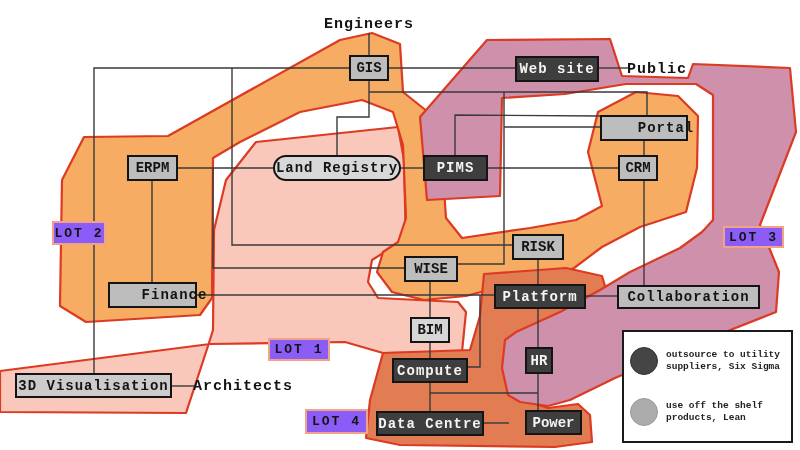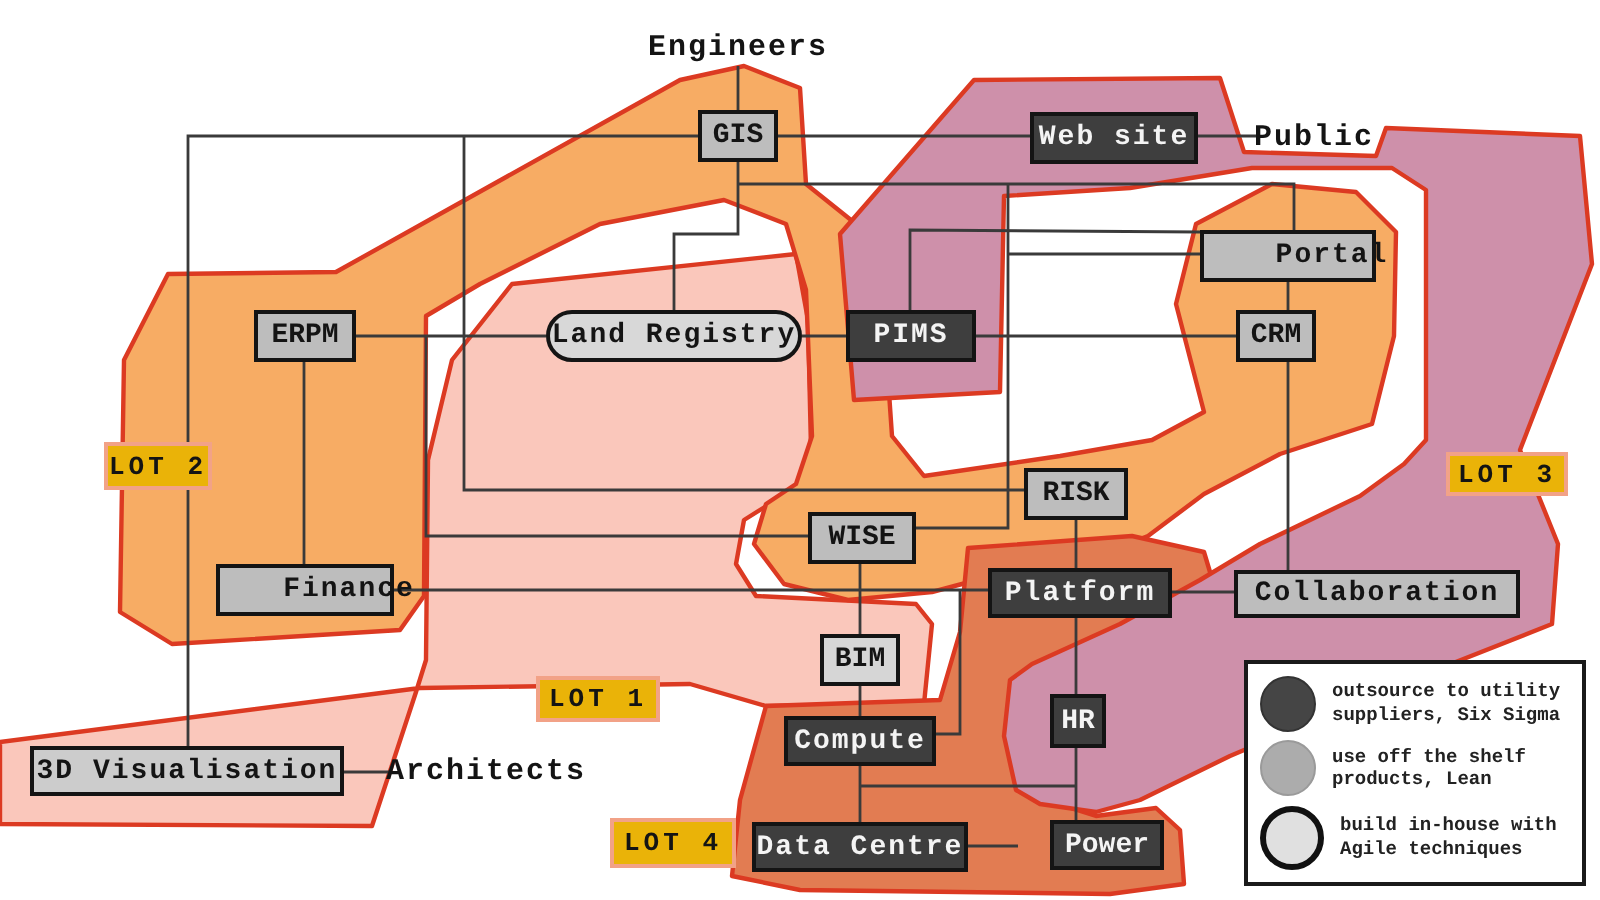--- a/index.html
+++ b/index.html
@@ -15,21 +15,21 @@
     box-sizing:border-box;white-space:nowrap;
   }
   .node.light{background:#bdbdbd;color:#141414;}
   .node.dark{background:#3e3e3e;color:#f4f4f4;}
   .actor{
     position:absolute;transform:translate(-50%,-50%);
     font-weight:bold;font-size:15px;color:#141414;letter-spacing:1px;white-space:nowrap;
   }
   .lot{
     position:absolute;display:flex;align-items:center;justify-content:center;
-    background:#eab308;border:2px solid #f2a287;color:#141414;
+    background:#8b5cf6;border:2px solid #f2a287;color:#141414;
     font-weight:bold;font-size:13px;letter-spacing:2px;box-sizing:border-box;white-space:nowrap;
   }
   #legend{
     position:absolute;left:622px;top:330px;width:171px;height:113px;
     background:#ffffff;border:2px solid #1a1a1a;box-sizing:border-box;
     display:flex;flex-direction:column;justify-content:space-around;padding:4px 6px;
   }
   .legend-row{display:flex;align-items:center;gap:8px;}
   .legend-dot{width:26px;height:26px;border-radius:50%;flex:0 0 auto;}
   .legend-dot.dark{background:#454545;border:1px solid #333;}
@@ -117,21 +117,14 @@
         <div>suppliers, Six Sigma</div>
       </div>
     </div>
     <div class="legend-row">
       <div class="legend-dot mid"></div>
       <div class="legend-text">
         <div>use off the shelf</div>
         <div>products, Lean</div>
       </div>
     </div>
-    <div class="legend-row">
-      <div class="legend-dot lite"></div>
-      <div class="legend-text">
-        <div>build in-house with</div>
-        <div>Agile techniques</div>
-      </div>
-    </div>
   </div>
 </div>
 
 </body></html>

